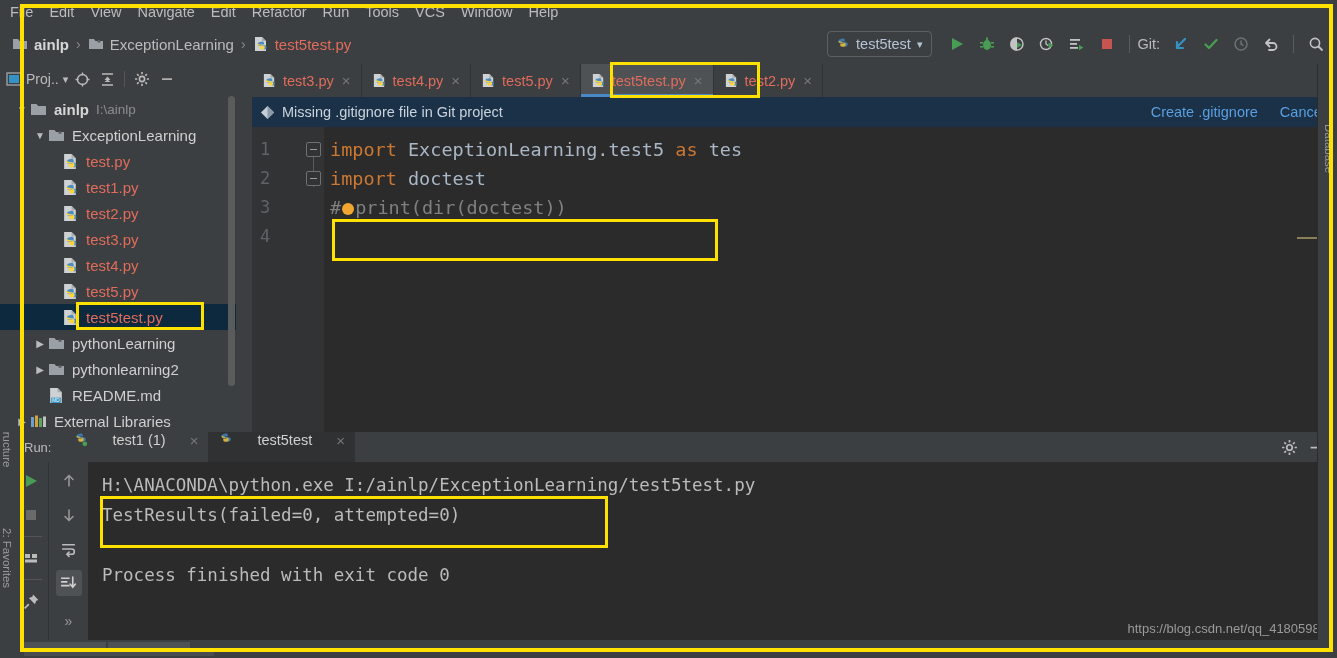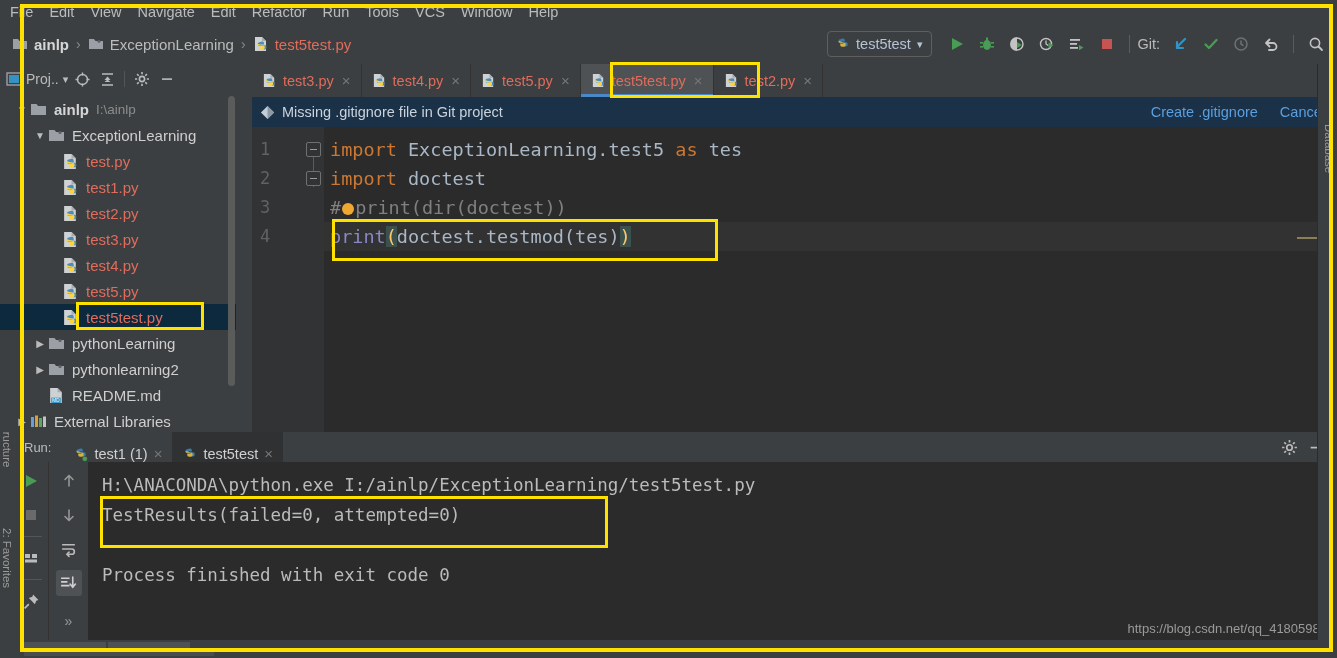--- a/index.html
+++ b/index.html
@@ -158,21 +158,21 @@
   .editor-minimark { position: absolute; right: 18px; width: 22px; height: 2px; background: #8a7f56; }
 
   
   .runwin {
     position: absolute; left: 14px; top: 432px; width: 1323px; height: 210px;
     background: #3c3f41; display: flex; flex-direction: column;
   }
   .runhead { height: 30px; display: flex; align-items: center; }
   .run-label { font-size: 13px; color: #bbbbbb; padding: 0 12px 0 10px; }
   .rtab {
-    display: flex; align-items: flex-end; gap: 6px; height: 30px; padding: 0 10px;
+    display: flex; align-items: flex-start; gap: 24px; height: 30px; padding: 0 10px;
     font-size: 14.5px; color: #d0d0d0;
   }
   .rtab.active { background: #2f3133; }
   .rtab .x { color: #777; font-size: 15px; }
   .runhead-right { margin-left: auto; display: flex; align-items: center; gap: 10px; padding-right: 12px; }
 
   .runbody { flex: 1; display: flex; }
   .runtb {
     width: 34px; background: #3c3f41; display: flex; flex-direction: column;
     align-items: center; padding-top: 6px; gap: 8px;
@@ -642,21 +642,20 @@
       </div>
     </div>
 
     <div class="codearea">
       <div class="cline"><span class="k-import">import</span><span class="k-ident"> ExceptionLearning.test5 </span><span class="k-as">as</span><span class="k-ident"> tes</span></div>
 
       <div class="cline"><span class="k-import">import</span><span class="k-ident"> doctest</span></div>
 
       <div class="cline"><span class="k-comment">#</span><span class="bulb"></span><span class="k-comment">print(dir(doctest))</span></div>
 
-      <div class="cline cur"><span class="k-func">print</span><span class="k-paren-hl">(</span><span class="k-ident">doctest.testmod(tes)</span><span class="k-paren-hl">)</span></div>
 
       <div class="err-stripe">
         <div class="stripe-mark" style="top:4px"></div>
       </div>
       <div class="editor-minimark" style="top:110px"></div>
     </div>
   </div>
 
   <div class="runwin">
     <div class="runhead">

